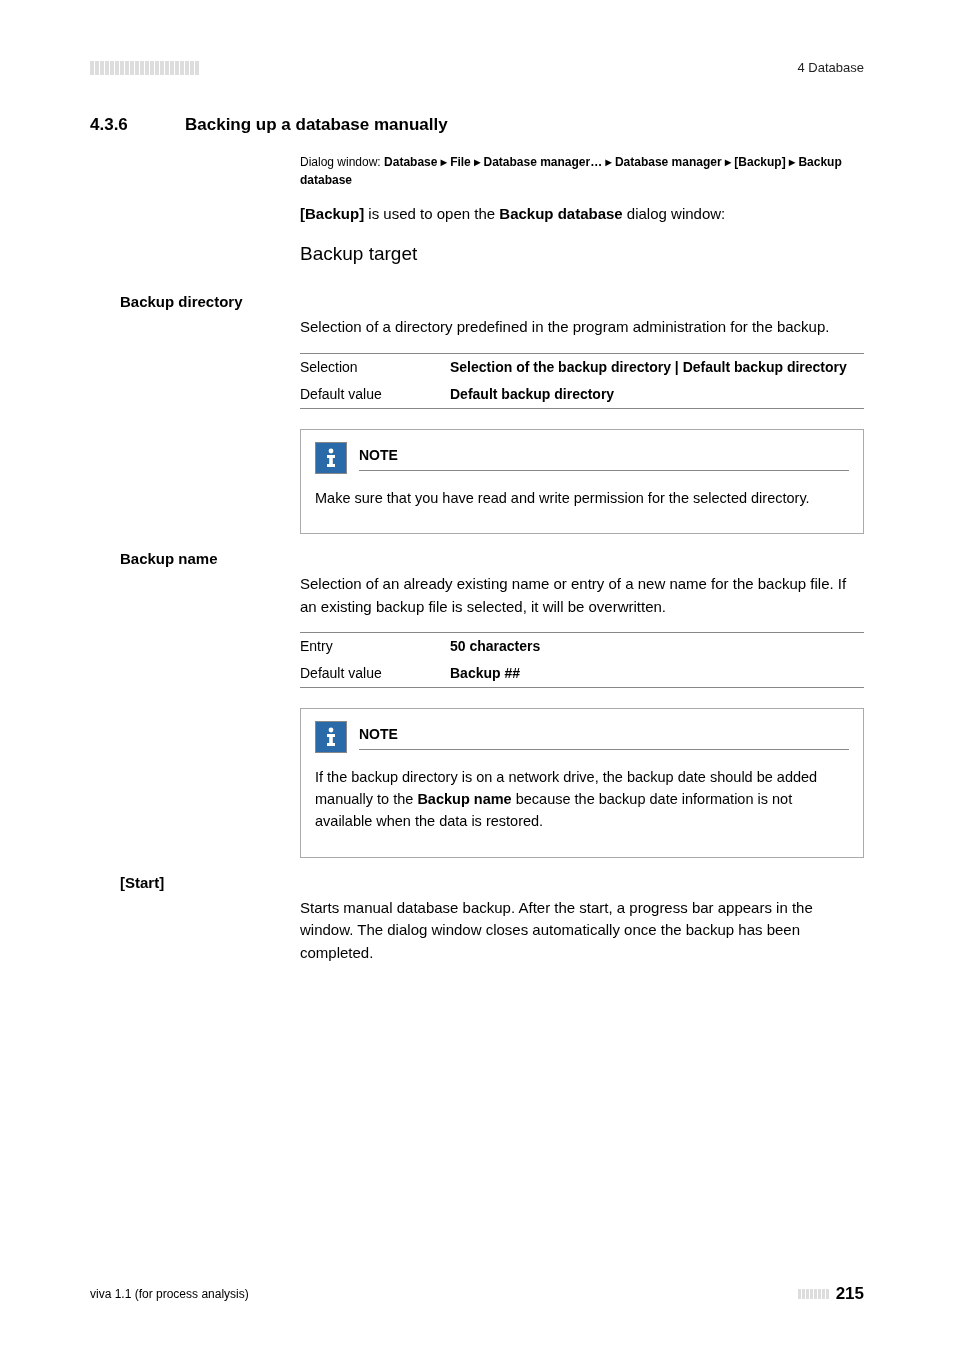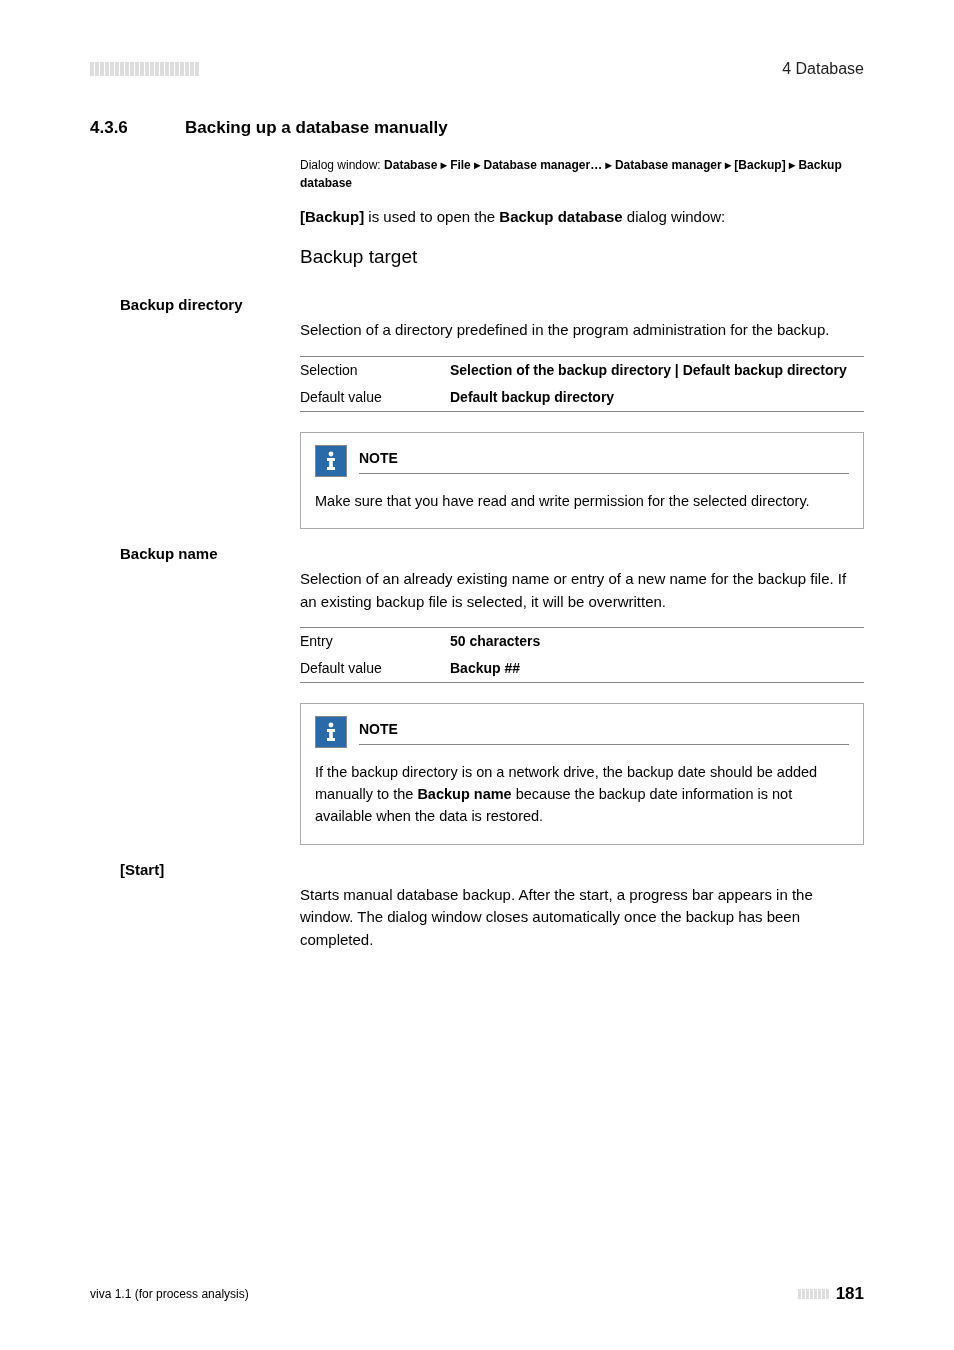--- a/index.html
+++ b/index.html
@@ -25,21 +25,21 @@
   .header-bars {
     display: flex;
     gap: 1px;
   }
   .header-bar {
     width: 4px;
     height: 14px;
     background: #ddd;
   }
   .header-right {
-    font-size: 16px;
+    font-size: 13px;
     color: #222;
   }
   .section-row {
     display: flex;
     align-items: flex-start;
     gap: 30px;
     margin-bottom: 18px;
   }
   .section-number {
     font-weight: bold;
@@ -91,21 +91,21 @@
   }
   .kv-key {
     width: 150px;
     color: #000000;
   }
   .kv-val {
     font-weight: bold;
   }
   .note-box {
     border: 1px solid #aaa;
-    padding: 12px 14px 16px 14px;
+    padding: 12px 14px 24px 14px;
     margin-bottom: 16px;
     margin-top: 8px;
     font-size: 14.5px;
     line-height: 1.5;
   }
   .note-head-row {
     display: flex;
     align-items: center;
     gap: 12px;
     margin-bottom: 14px;
@@ -290,17 +290,17 @@
     <div>viva 1.1 (for process analysis)</div>
     <div class="footer-bars">
       <div class="footer-bar"></div>
         <div class="footer-bar"></div>
         <div class="footer-bar"></div>
         <div class="footer-bar"></div>
         <div class="footer-bar"></div>
         <div class="footer-bar"></div>
         <div class="footer-bar"></div>
         <div class="footer-bar"></div>
-      <span class="page-number">181</span>
+      <span class="page-number">215</span>
     </div>
   </div>
 
 </div>
 
 </body></html>

